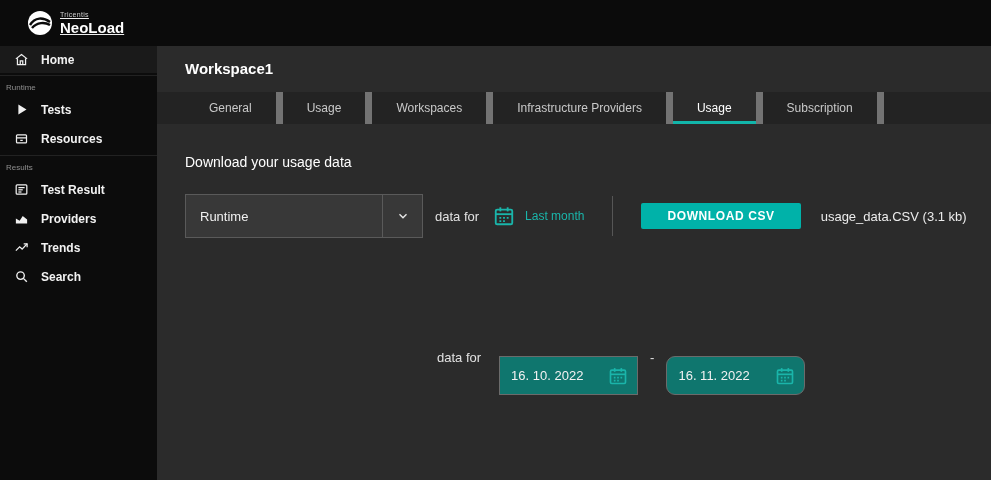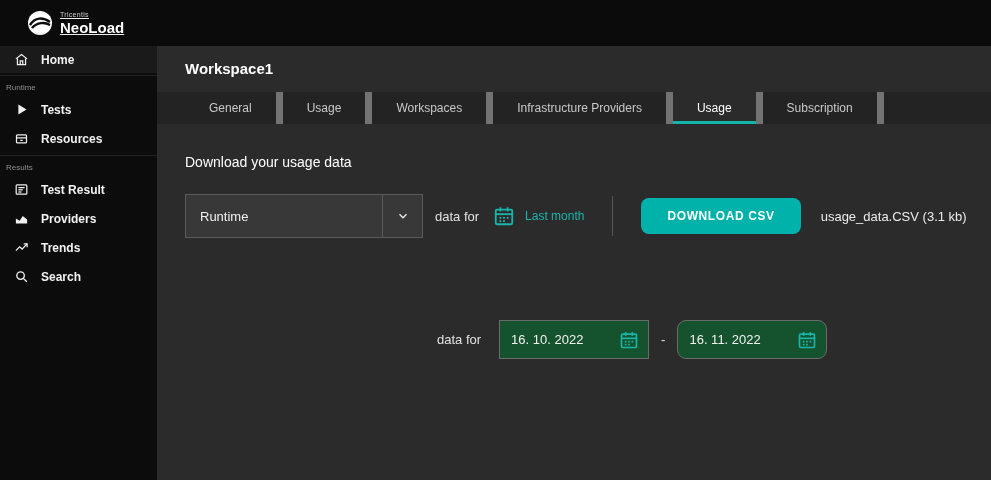--- a/index.html
+++ b/index.html
@@ -130,42 +130,43 @@
     color: #1ab5aa;
     font-size: 12px;
     margin-left: 10px;
     cursor: pointer;
   }
   .vdivider { width: 1px; height: 40px; background: #565656; margin: 0 28px; }
   .btn-primary {
     background: #00b2a9;
     color: #ffffff;
     border: none;
-    height: 36px;
+    height: 26px;
     padding: 0 26px;
     font-size: 12px;
     font-weight: 700;
     letter-spacing: .6px;
-    border-radius: 8px;
+    border-radius: 2px;
     cursor: pointer;
     font-family: "Liberation Sans", sans-serif;
   }
   .file-info { font-size: 13px; color: #ececec; margin-left: 20px; }
 
   .row2 { display: flex; align-items: center; margin-top: 82px; margin-left: 252px; }
   .date-field {
-    width: 150px;
+    width: 139px;
     height: 39px;
-    background: #14532d;
+    background: #0f766e;
     border: 1px solid #6b6b6b;
     display: flex;
     align-items: center;
     padding: 0 9px 0 11px;
     margin-left: 18px;
     cursor: text;
+    margin-top: 36px;
   }
   .date-field .date-value { flex: 1; font-size: 13px; color: #f2f2f2; }
   .date-field .cal-icon { width: 20px; height: 20px; margin-left: 6px; }
   .range-sep { margin-left: 12px; font-size: 13px; color: #e2e2e2; }
   .row2 .date-field + .range-sep + .date-field { margin-left: 12px; border-radius: 9px; }
 </style>
 </head>
 <body>
 
 <div class="topbar">

